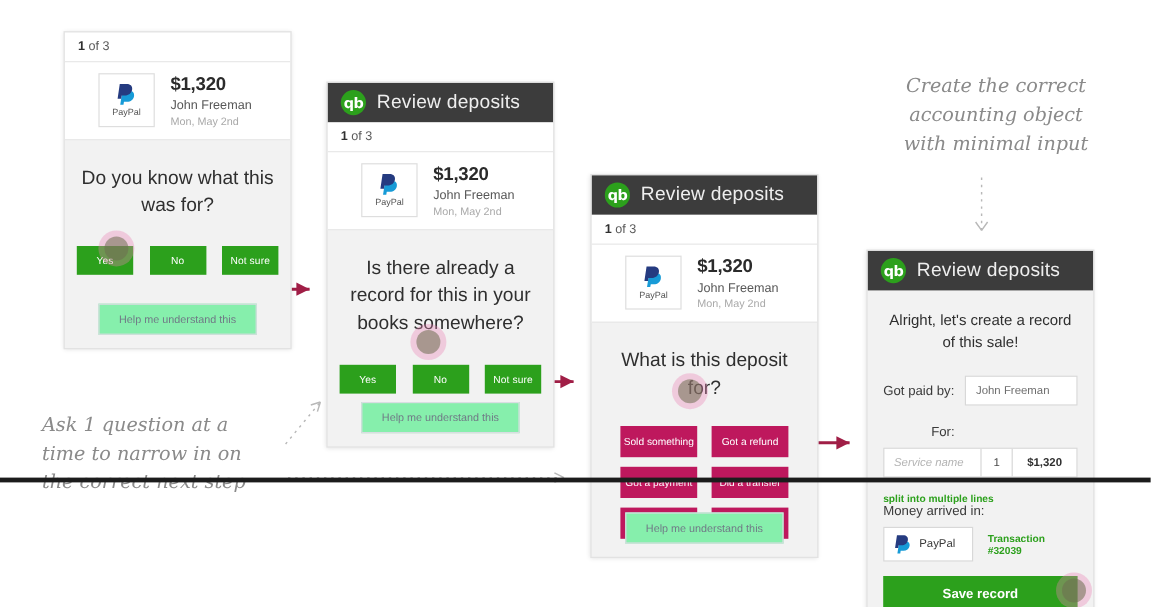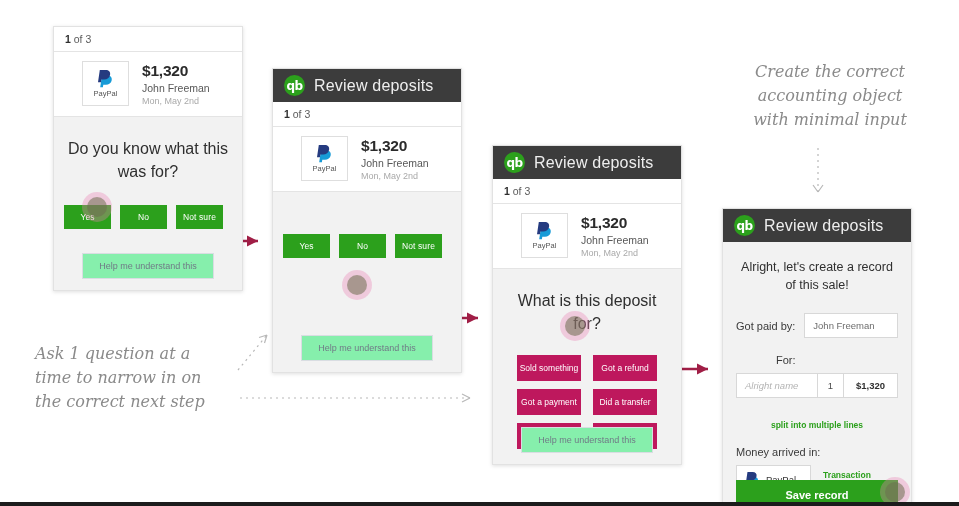--- a/index.html
+++ b/index.html
@@ -4,21 +4,21 @@
 <style>
   * { box-sizing: border-box; margin: 0; padding: 0; }
   html, body {
     width: 959px; height: 506px;
     background: #ffffff;
     font-family: "Liberation Sans", sans-serif;
     overflow: hidden;
   }
   #stage {
     position: relative;
-    width: 959px; height: 506px;
+    width: 959px; height: 402px;
     background: #ffffff;
   }
   .bottom-rule {
     position: absolute; left: 0; bottom: 0; width: 959px; height: 4px;
     background: #1c1c1c;
   }
 
   
   .card {
     position: absolute;
@@ -77,21 +77,21 @@
   .txn-meta .when { font-size: 9px; color: #a9a9a9; margin-top: 2px; }
 
   .q-body {
     padding: 20px 10px 0 10px;
     text-align: center;
   }
   .question {
     font-size: 16px; color: #2f2f2f; line-height: 1.45;
   }
   .btn-row {
-    display: flex; justify-content: flex-start; gap: 9px;
+    display: flex; justify-content: space-between; gap: 9px;
     margin-top: 22px;
   }
   .gbtn {
     background: #2ca01c;
     color: #ffffff;
     font-size: 8.5px;
     border: none;
     padding: 7px 0;
     width: 47px;
     text-align: center;
@@ -157,24 +157,24 @@
   }
   .line-row .c-qty {
     width: 26px; padding: 6px 0; font-size: 9.5px; color: #4a4a4a;
     text-align: center; border-left: 1px solid #d8d8d8;
   }
   .line-row .c-amt {
     width: 54px; padding: 6px 8px; font-size: 9.5px; color: #2f2f2f;
     text-align: center; border-left: 1px solid #d8d8d8; font-weight: bold;
   }
   .split-link {
-    text-align: center; font-size: 8.5px; color: #2ca01c;
-    margin-top: 22px; font-weight: bold;
-  }
-  .arrived-label { font-size: 11px; color: #3a3a3a; margin-top: 16px; }
+    text-align: left; font-size: 8.5px; color: #2ca01c;
+    margin-top: 12px; font-weight: bold;
+  }
+  .arrived-label { font-size: 11px; color: #3a3a3a; }
   .arrived-row { display: flex; align-items: center; gap: 12px; margin-top: 7px; }
   .pp-chip {
     background: #ffffff; border: 1px solid #d8d8d8;
     display: flex; align-items: center; gap: 6px;
     padding: 5px 14px 5px 8px;
   }
   .pp-chip .pp-word2 { font-size: 9.5px; color: #3a3a3a; }
   .txn-link { font-size: 8.5px; color: #2ca01c; font-weight: bold; }
   .save-btn {
     position: absolute; left: 13px; right: 13px; bottom: -8px;
@@ -278,20 +278,21 @@
         </svg>
         <div class="pp-word">PayPal</div>
       </div>
       <div class="txn-meta">
         <div class="amount">$1,320</div>
         <div class="who">John Freeman</div>
         <div class="when">Mon, May 2nd</div>
       </div>
     </div>
     <div class="q-body">
+      <div class="question">Is there already a record for this in your books somewhere?</div>
       <div class="btn-row">
         <button class="gbtn">Yes</button>
         <button class="gbtn">No</button>
         <button class="gbtn">Not sure</button>
       </div>
     </div>
     <div class="help-wrap">
       <button class="help-btn">Help me understand this</button>
     </div>
   </div>
@@ -344,21 +345,21 @@
     <div class="form-body">
       <div class="alright">Alright, let's create a record of this sale!</div>
 
       <div class="field-line">
         <div class="flabel">Got paid by:</div>
         <div class="finput">John Freeman</div>
       </div>
 
       <div class="for-label">For:</div>
       <div class="line-row">
-        <div class="c-name">Alright name</div>
+        <div class="c-name">Service name</div>
         <div class="c-qty">1</div>
         <div class="c-amt">$1,320</div>
       </div>
       <div class="split-link">split into multiple lines</div>
 
       <div class="arrived-label">Money arrived in:</div>
       <div class="arrived-row">
         <div class="pp-chip">
           <svg width="15" height="17" viewBox="0 0 17 19">
             <path d="M3.2 18.2 L5.0 6.6 L10.4 6.6 C13.6 6.6 15.2 8.4 14.7 11.2 C14.2 14.0 11.9 15.8 8.9 15.8 L6.3 15.8 L5.9 18.2 Z" fill="#179bd7"></path>

